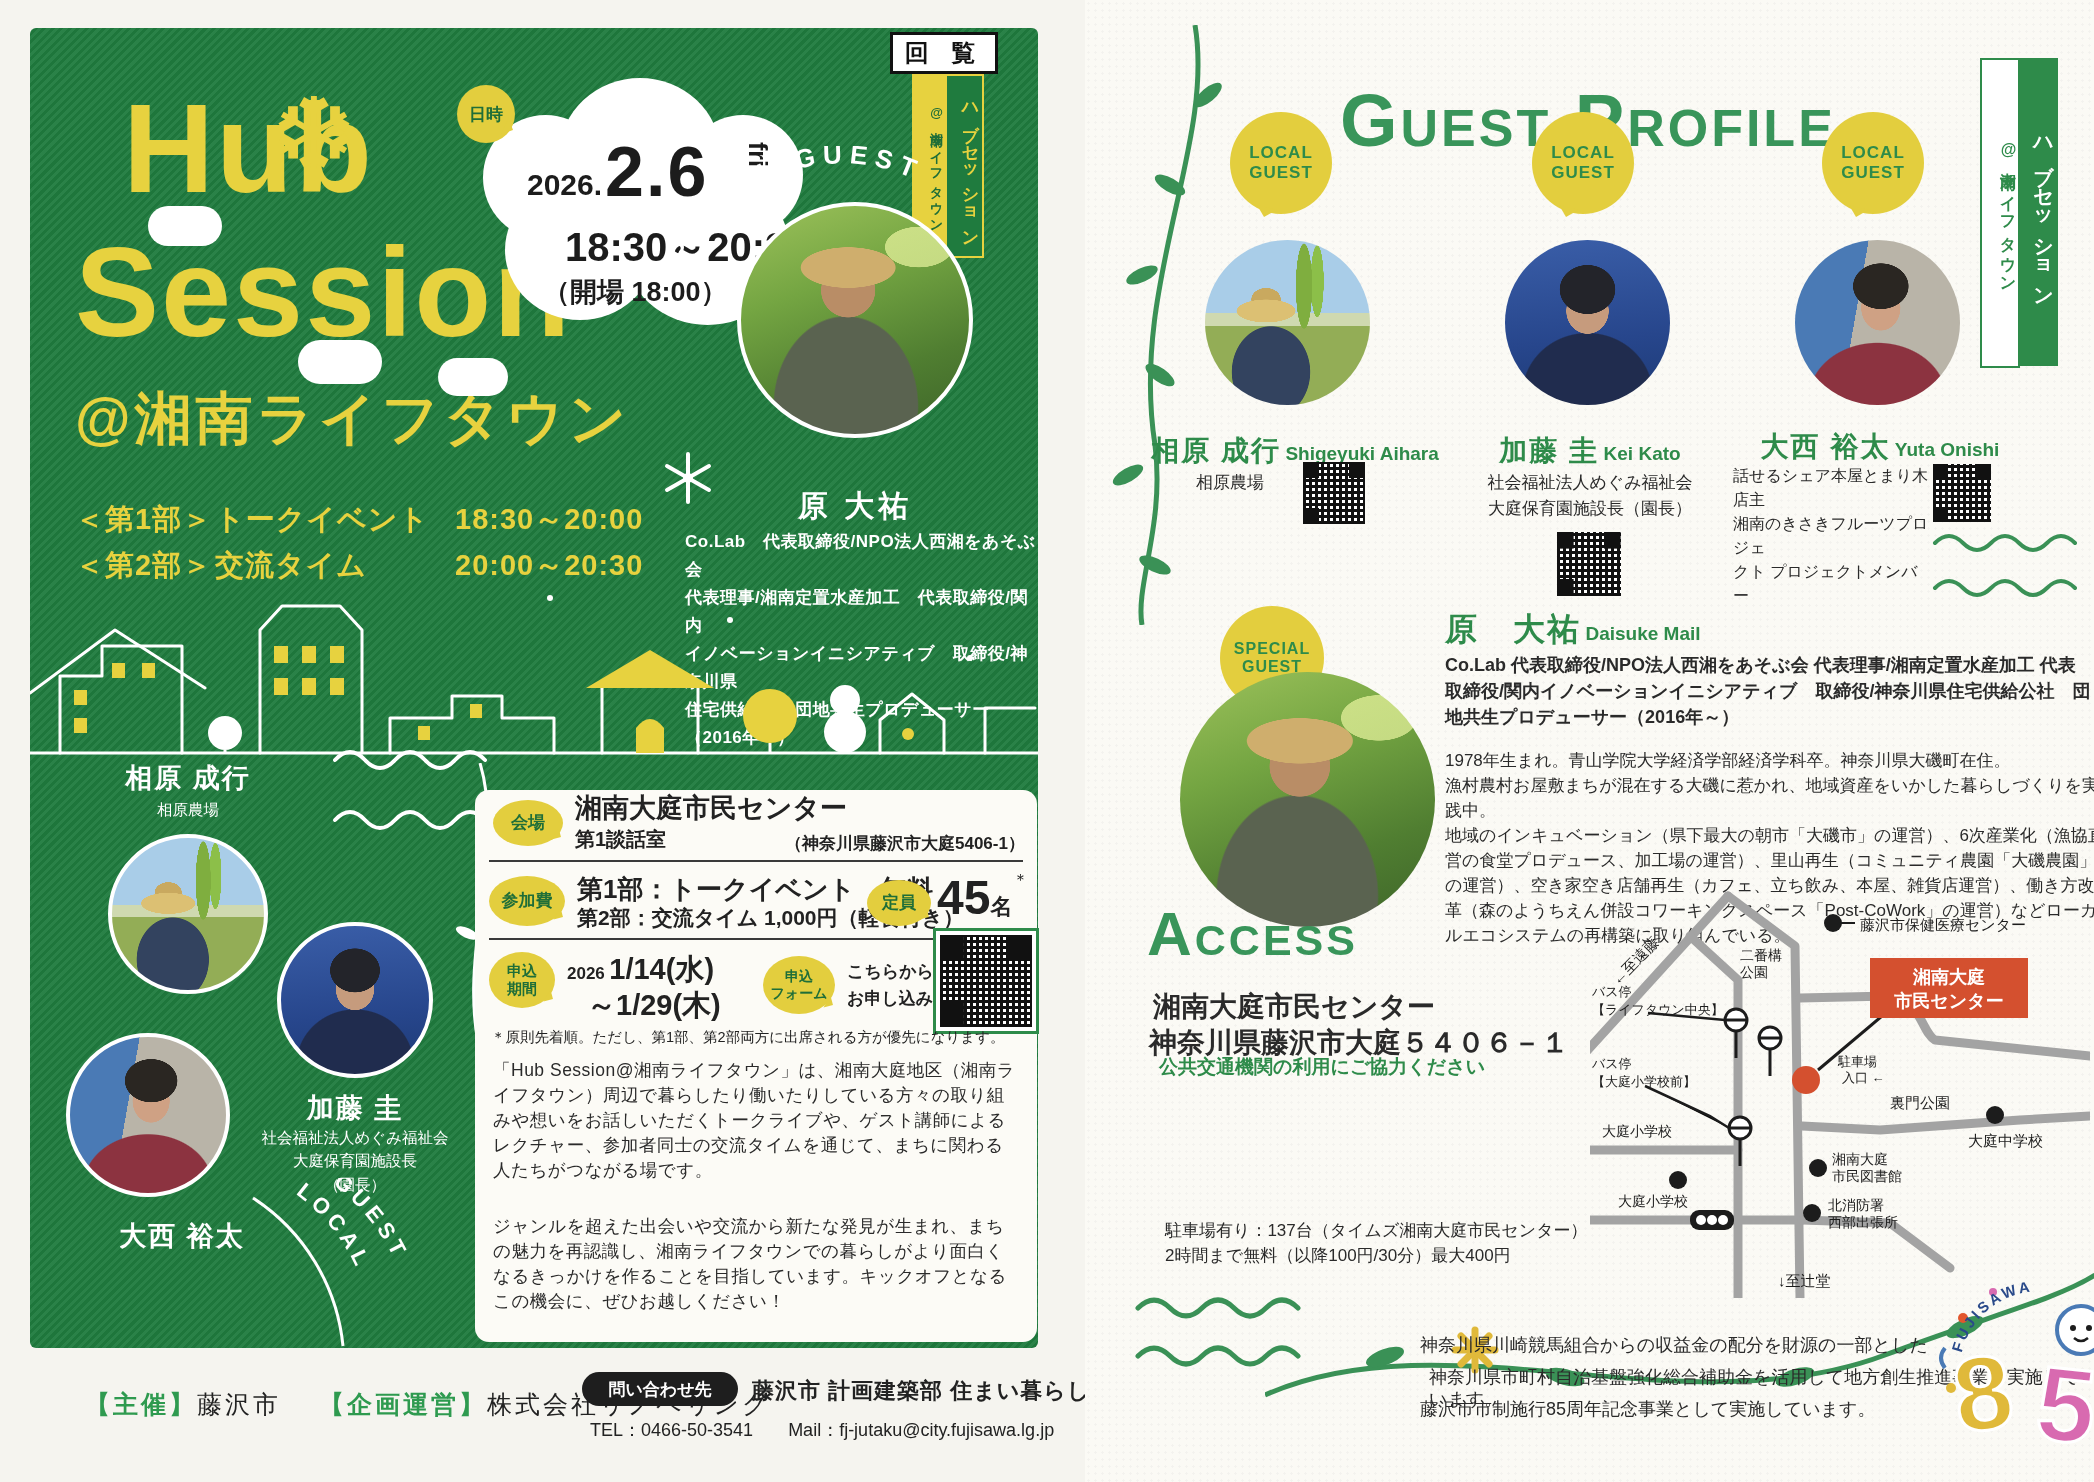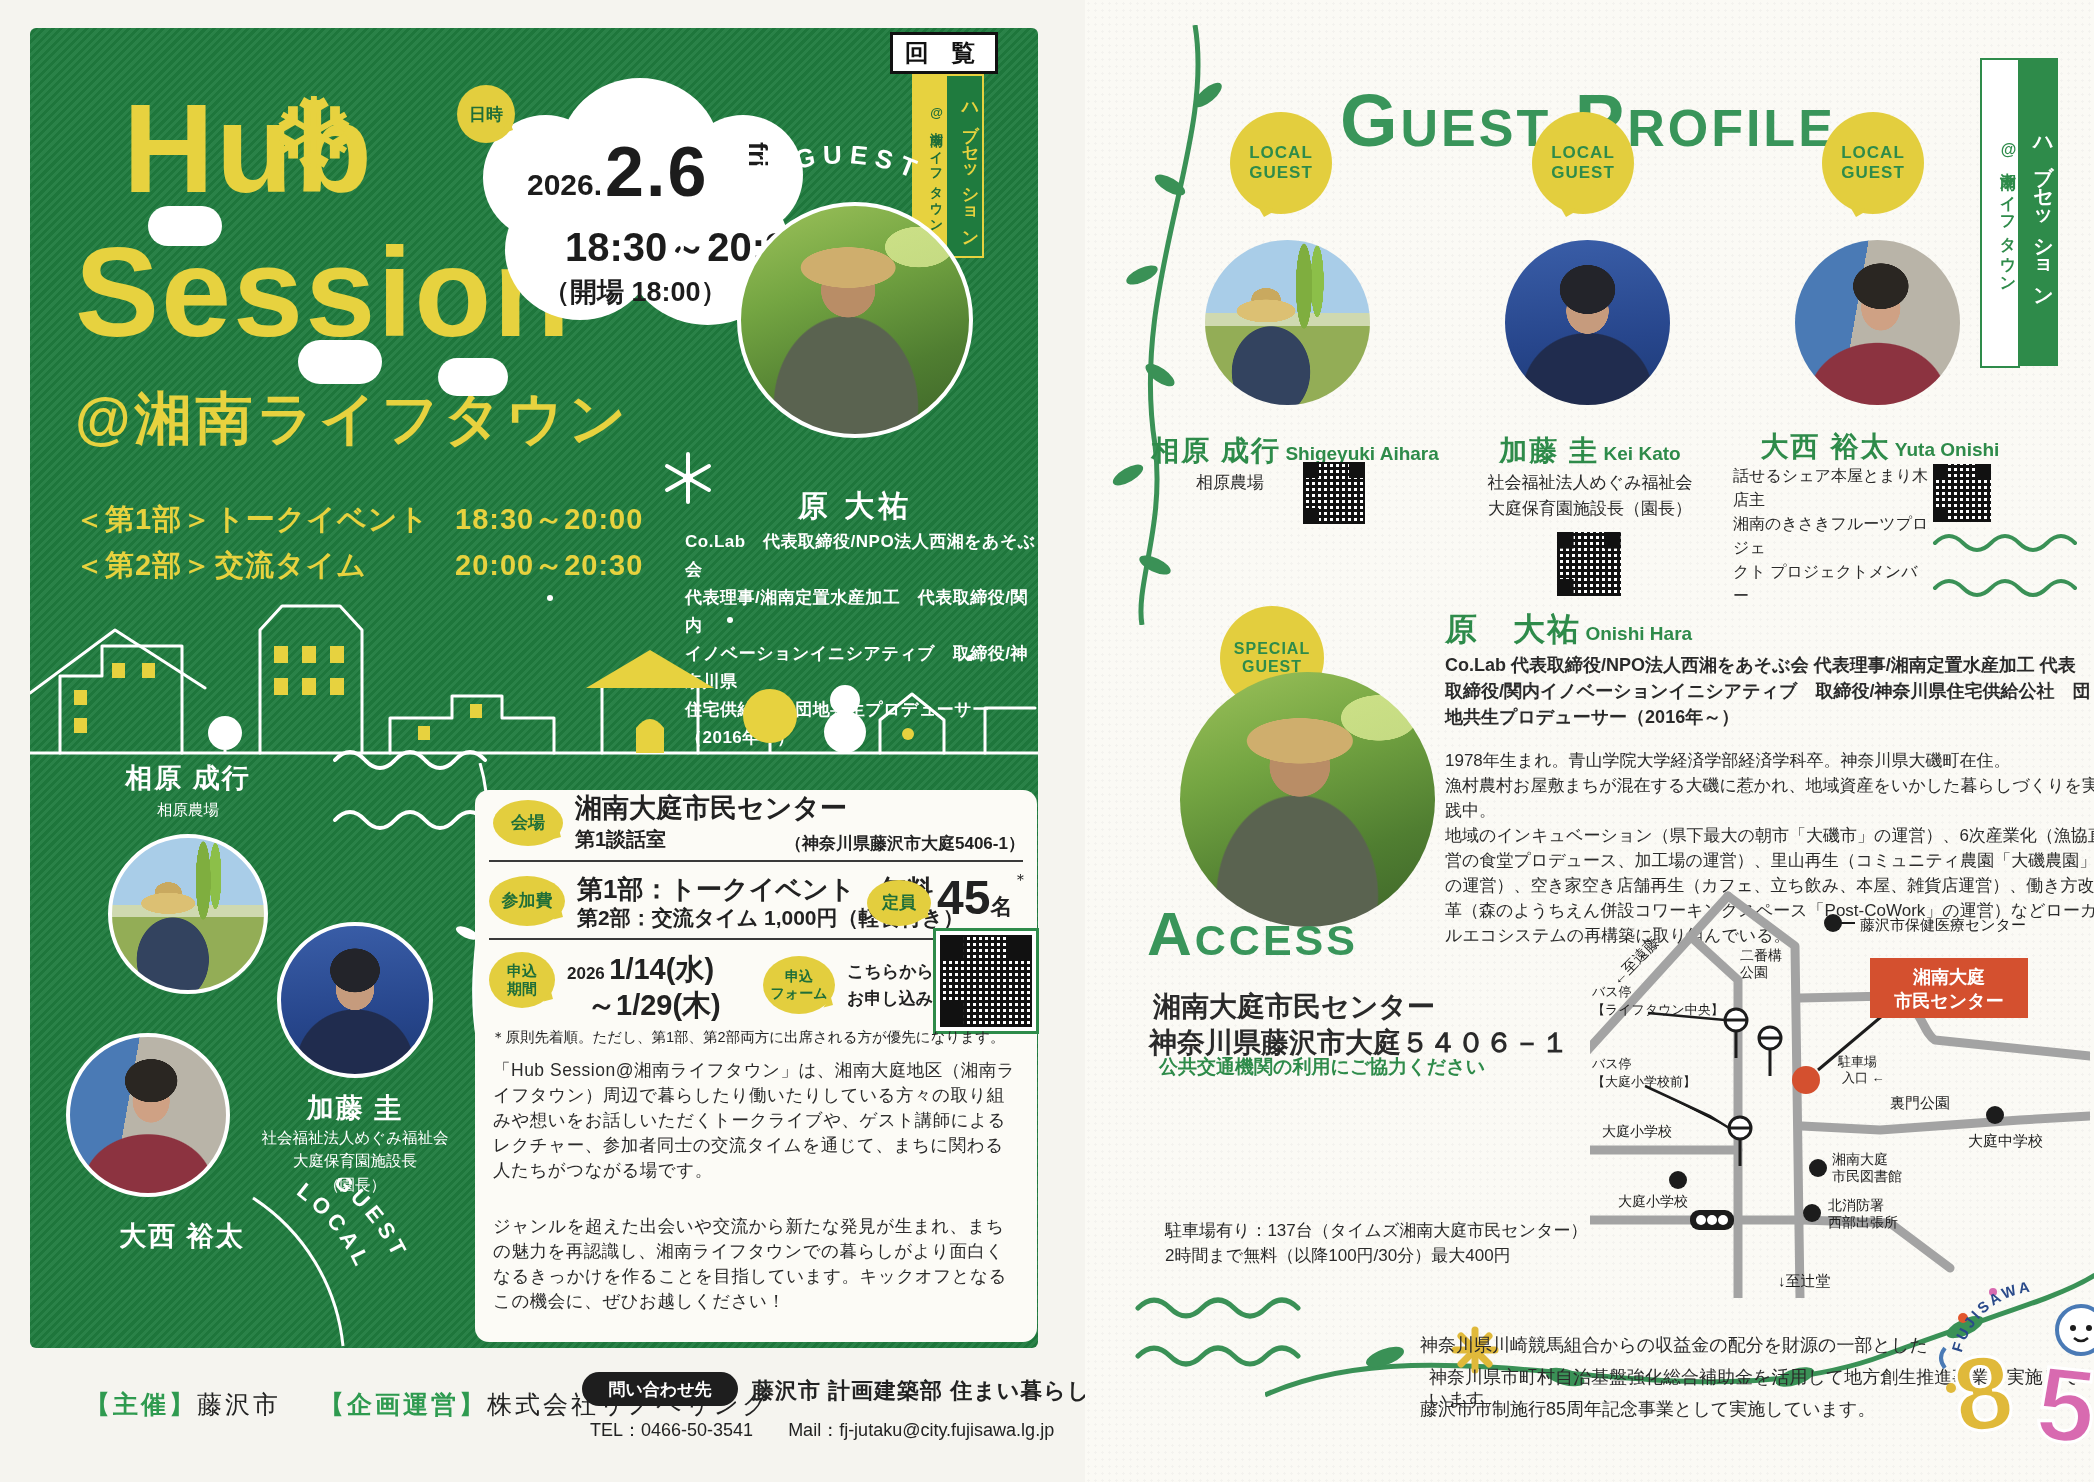--- a/index.html
+++ b/index.html
@@ -345,21 +345,21 @@
         <path d="M5,15 q14,-14 28,0 q14,14 28,0 q14,-14 28,0 q14,14 28,0 q14,-14 28,0"></path>
         <path d="M5,60 q14,-14 28,0 q14,14 28,0 q14,-14 28,0 q14,14 28,0 q14,-14 28,0"></path>
       </g>
     </svg>
 
     <div class="lg-bub pre" style="left:135px;top:606px;width:104px;height:104px;font-size:16px;">SPECIAL
 GUEST</div>
     <div class="photo2 photo-hara" style="left:95px;top:672px;width:255px;height:255px;"></div>
     <div class="abs" style="left:360px;top:608px;">
       <span class="rname" style="font-size:32px;">原　大祐</span>
-      <span class="rromaji">Onishi Hara</span>
+      <span class="rromaji">Daisuke Mail</span>
     </div>
     <div class="abs" style="left:360px;top:652px;width:648px;font-size:18px;line-height:26px;font-weight:bold;color:#2a2a2a;">Co.Lab 代表取締役/NPO法人西湘をあそぶ会 代表理事/湘南定置水産加工 代表取締役/関内イノベーションイニシアティブ　取締役/神奈川県住宅供給公社　団地共生プロデューサー（2016年～）</div>
     <div class="abs pre" style="left:360px;top:748px;width:660px;font-size:17px;line-height:25px;color:#2a2a2a;">1978年生まれ。青山学院大学経済学部経済学科卒。神奈川県大磯町在住。
 漁村農村お屋敷まちが混在する大磯に惹かれ、地域資産をいかした暮らしづくりを実践中。
 地域のインキュベーション（県下最大の朝市「大磯市」の運営）、6次産業化（漁協直営の食堂プロデュース、加工場の運営）、里山再生（コミュニティ農園「大磯農園」の運営）、空き家空き店舗再生（カフェ、立ち飲み、本屋、雑貨店運営）、働き方改革（森のようちえん併設コワーキングスペース「Post-CoWork」の運営）などローカルエコシステムの再構築に取り組んでいる。</div>
 
     <div class="abs rp-title" style="left:62px;top:898px;font-size:62px;">Access</div>
     <div class="abs" style="left:68px;top:988px;font-size:28px;font-weight:bold;">湘南大庭市民センター</div>
     <div class="abs" style="left:64px;top:1024px;font-size:28px;font-weight:bold;">神奈川県藤沢市大庭５４０６－１</div>
     <div class="abs" style="left:74px;top:1054px;font-size:19px;font-weight:bold;color:#2e8b4a;">公共交通機関の利用にご協力ください</div>

